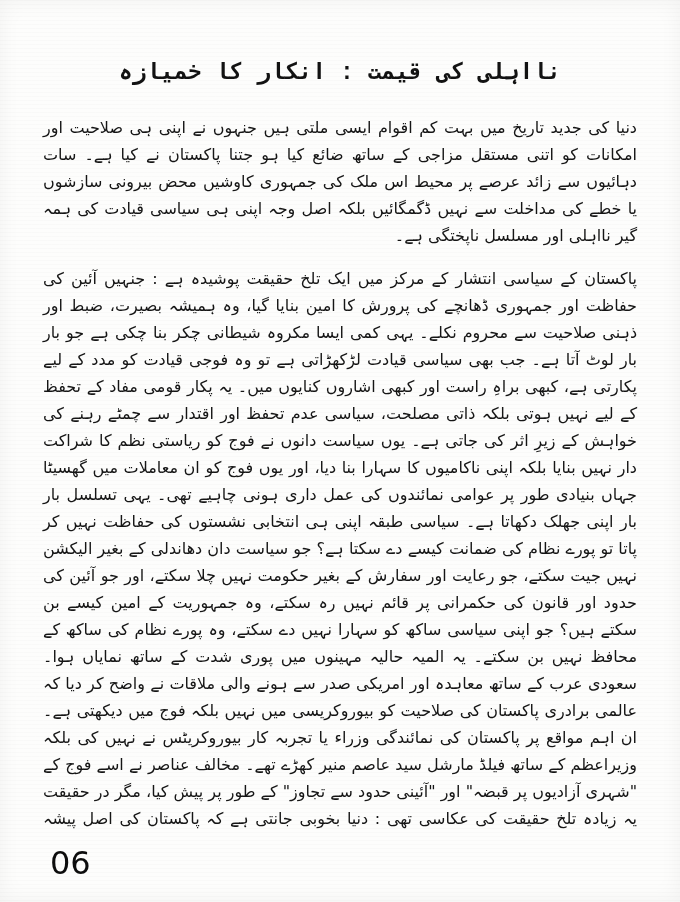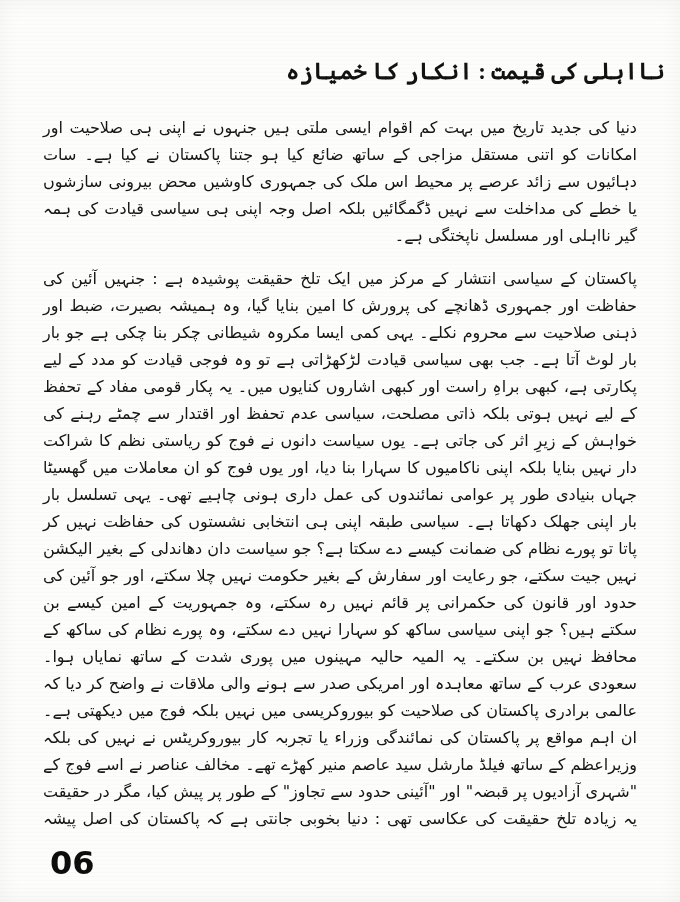--- a/index.html
+++ b/index.html
@@ -22,30 +22,30 @@
         rgba(255,255,255,0) 4px
       ),
       #fdfdfc;
     box-shadow: inset 0 0 22px rgba(0,0,0,0.05);
     overflow: hidden;
     direction: rtl;
   }
   .title {
     position: absolute;
     top: 58px;
-    right: 15px;
+    right: 28px;
     left: 28px;
     margin: 0;
-    text-align: right;
+    text-align: center;
     font-size: 23px;
     font-weight: bold;
     color: #121212;
     letter-spacing: 0.5px;
     direction: rtl;
-    font-family: Liberation Serif, serif;
+    font-family: Liberation Mono, monospace;
   }
   .article-body {
     position: absolute;
     top: 98px;
     right: 27px;
     left: 27px;
     bottom: 70px;
     direction: rtl;
     text-align: justify;
     color: #151515;
@@ -57,21 +57,21 @@
   .article-body p {
     margin: 16px;
     padding: 0;
     text-align: justify;
   }
   .page-number {
     position: absolute;
     left: 50px;
     top: 844px;
     font-size: 32px;
-    font-weight: bold;
+    font-weight: normal;
     color: #0d0d0d;
     direction: ltr;
     font-family: "DejaVu Sans", "Liberation Sans", sans-serif;
   }
 </style>
 </head>
 <body>
 
 <div class="page">
 

